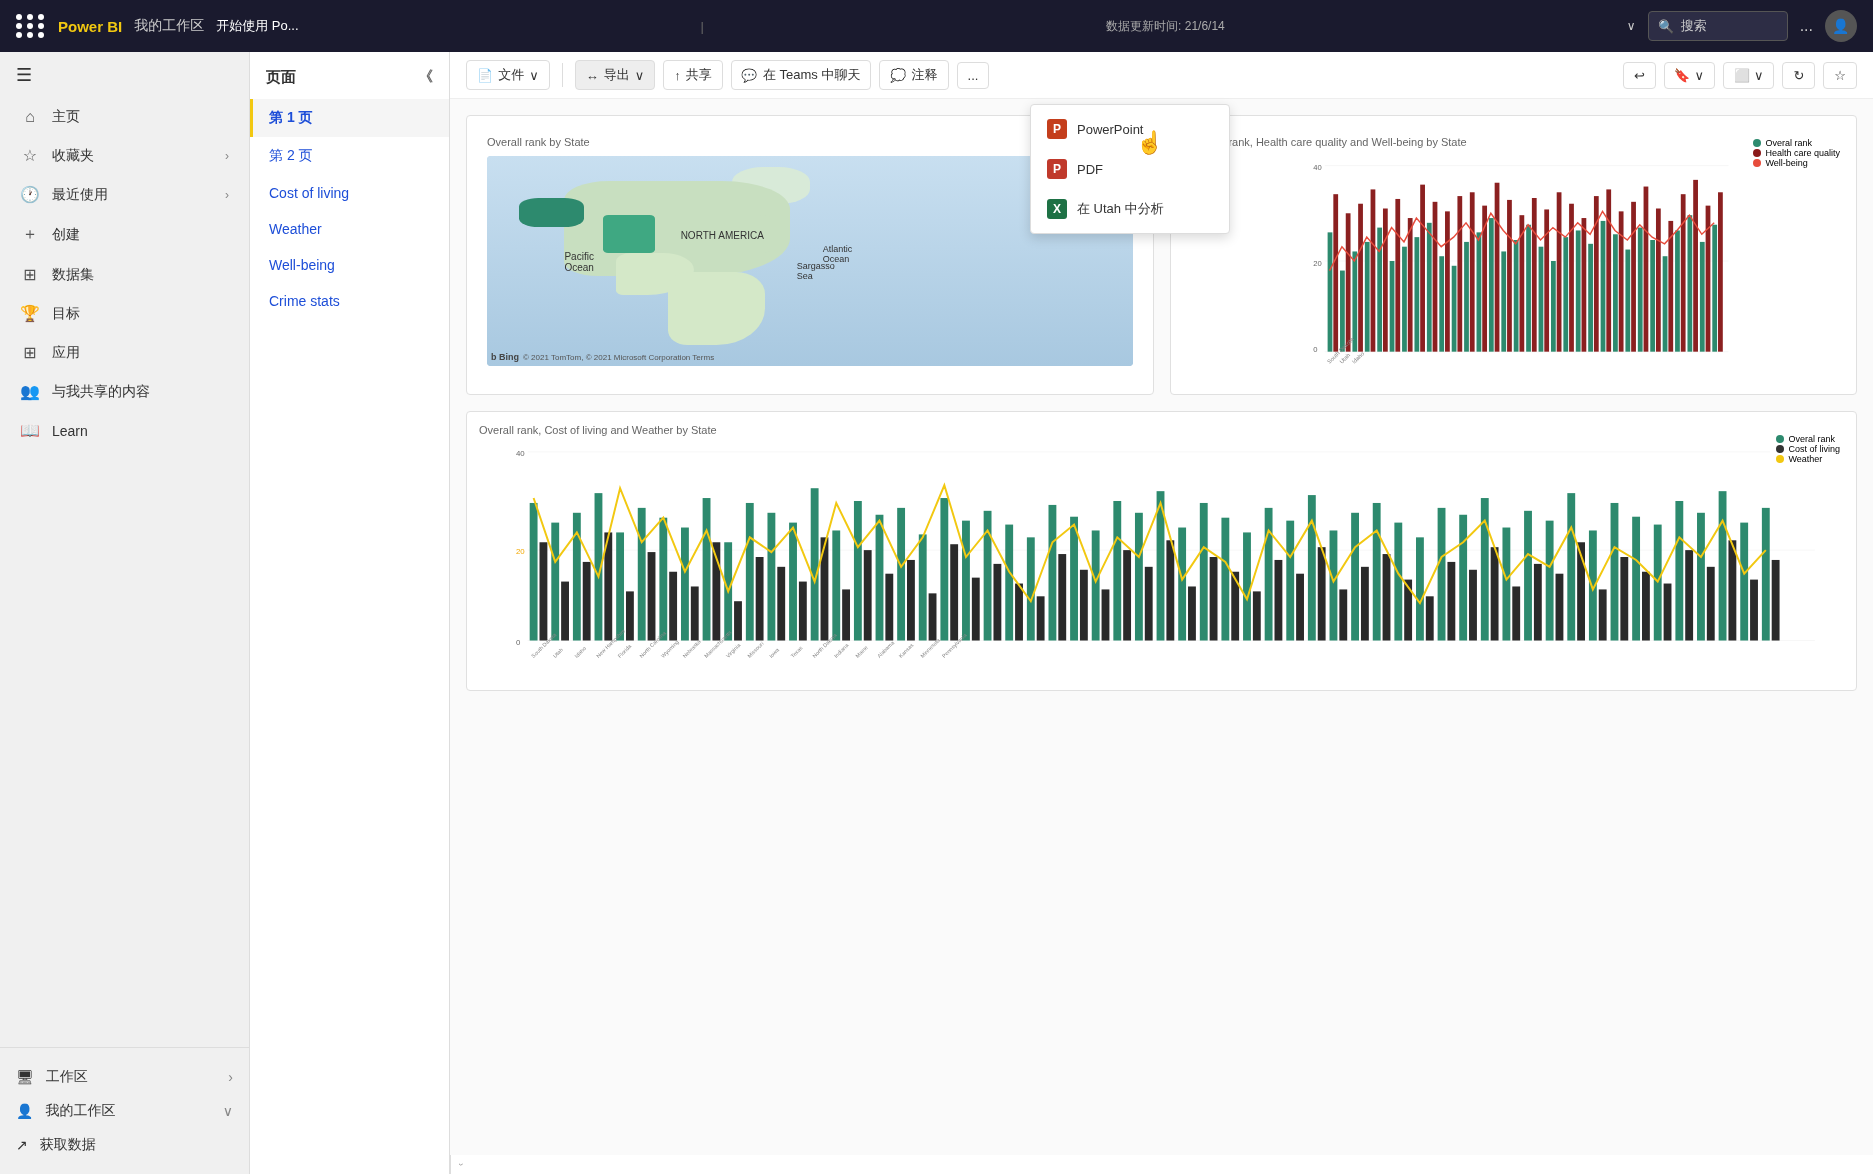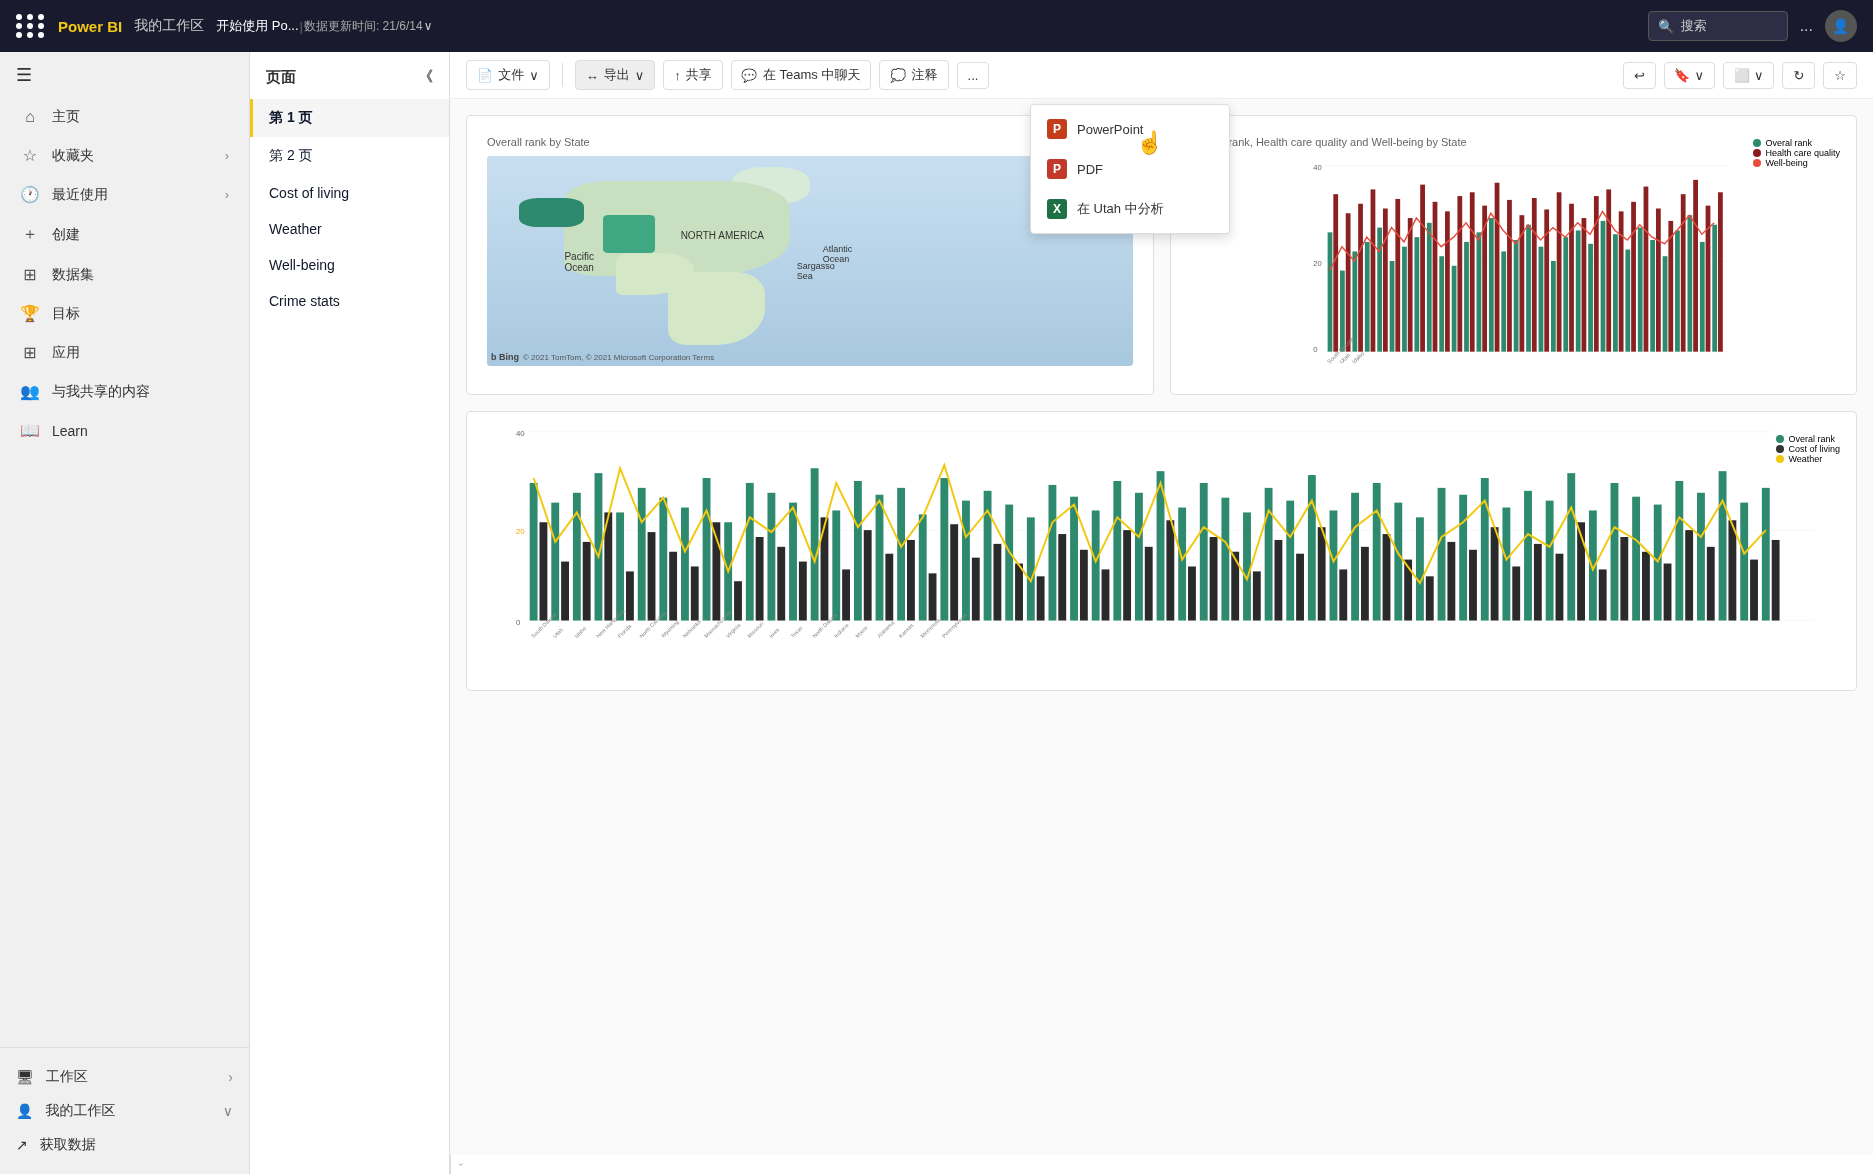--- a/index.html
+++ b/index.html
@@ -18,21 +18,21 @@
     }
     .topbar-dots {
       display: grid;
       grid-template-columns: repeat(3,8px);
       gap: 3px;
       cursor: pointer;
     }
     .topbar-dots span { width: 6px; height: 6px; background: white; border-radius: 50%; display: block; }
     .topbar-logo { font-weight: 700; font-size: 15px; color: #f2c811; }
     .topbar-workspace { color: #ccc; font-size: 14px; }
-    .topbar-center { flex: 1; display: flex; justify-content: flex-start; align-items: center; gap: 1px; font-size: 13px; color: #ddd; }
+    .topbar-center { flex: 1; display: flex; justify-content: space-between; align-items: center; gap: 1px; font-size: 13px; color: #ddd; }
     .topbar-title { color: white; font-weight: 500; }
     .topbar-separator { color: #666; }
     .topbar-meta { color: #aaa; font-size: 12px; }
     .topbar-right { display: flex; align-items: center; gap: 12px; }
     .search-box {
       background: #2d2d45;
       border: 1px solid #555;
       border-radius: 4px;
       padding: 5px 10px;
       color: #ccc;
@@ -108,21 +108,21 @@
       padding: 16px 16px 8px;
       font-size: 15px;
       font-weight: 600;
       color: #333;
     }
     .collapse-btn { cursor: pointer; color: #666; font-size: 14px; }
     .page-list { padding: 4px 0; }
     .page-item {
       padding: 10px 16px;
       font-size: 14px;
-      color: #0f172a;
+      color: #1d4ed8;
       cursor: pointer;
       border-left: 3px solid transparent;
     }
     .page-item.active { background: #f5f5f5; border-left-color: #f2c811; font-weight: 600; }
 
     
     .content-area {
       flex: 1;
       display: flex;
       flex-direction: column;
@@ -568,20 +568,21 @@
             <polyline points="37,120 50,95 63,110 76,85 89,100 102,75 115,90 128,65 141,80 154,95 167,85 180,70 193,88 206,60 219,78 232,92 245,72 258,88 271,75 284,85 297,70 310,82 323,58 336,78 349,88 362,72 375,85 388,92 401,78 414,62 427,82 440,70" stroke="#e74c3c" stroke-width="1.5" fill="none"></polyline>
 
             <text x="37" y="218" font-size="6" fill="#888" transform="rotate(-45,37,218)">South Dakota</text>
             <text x="50" y="218" font-size="6" fill="#888" transform="rotate(-45,50,218)">Utah</text>
             <text x="63" y="218" font-size="6" fill="#888" transform="rotate(-45,63,218)">Idaho</text>
           </svg>
         </div>
       </div>
 
       <div class="bottom-chart-box" style="position:relative;">
+        <div class="chart-title">Overall rank, Cost of living and Weather by State</div>
         <div class="legend-overlay" style="top:10px; right:10px;">
           <div class="legend-item">
             <div class="legend-dot" style="background:#2d8a6e;"></div>
             <span>Overal rank</span>
           </div>
           <div class="legend-item">
             <div class="legend-dot" style="background:#333;"></div>
             <span>Cost of living</span>
           </div>
           <div class="legend-item">

